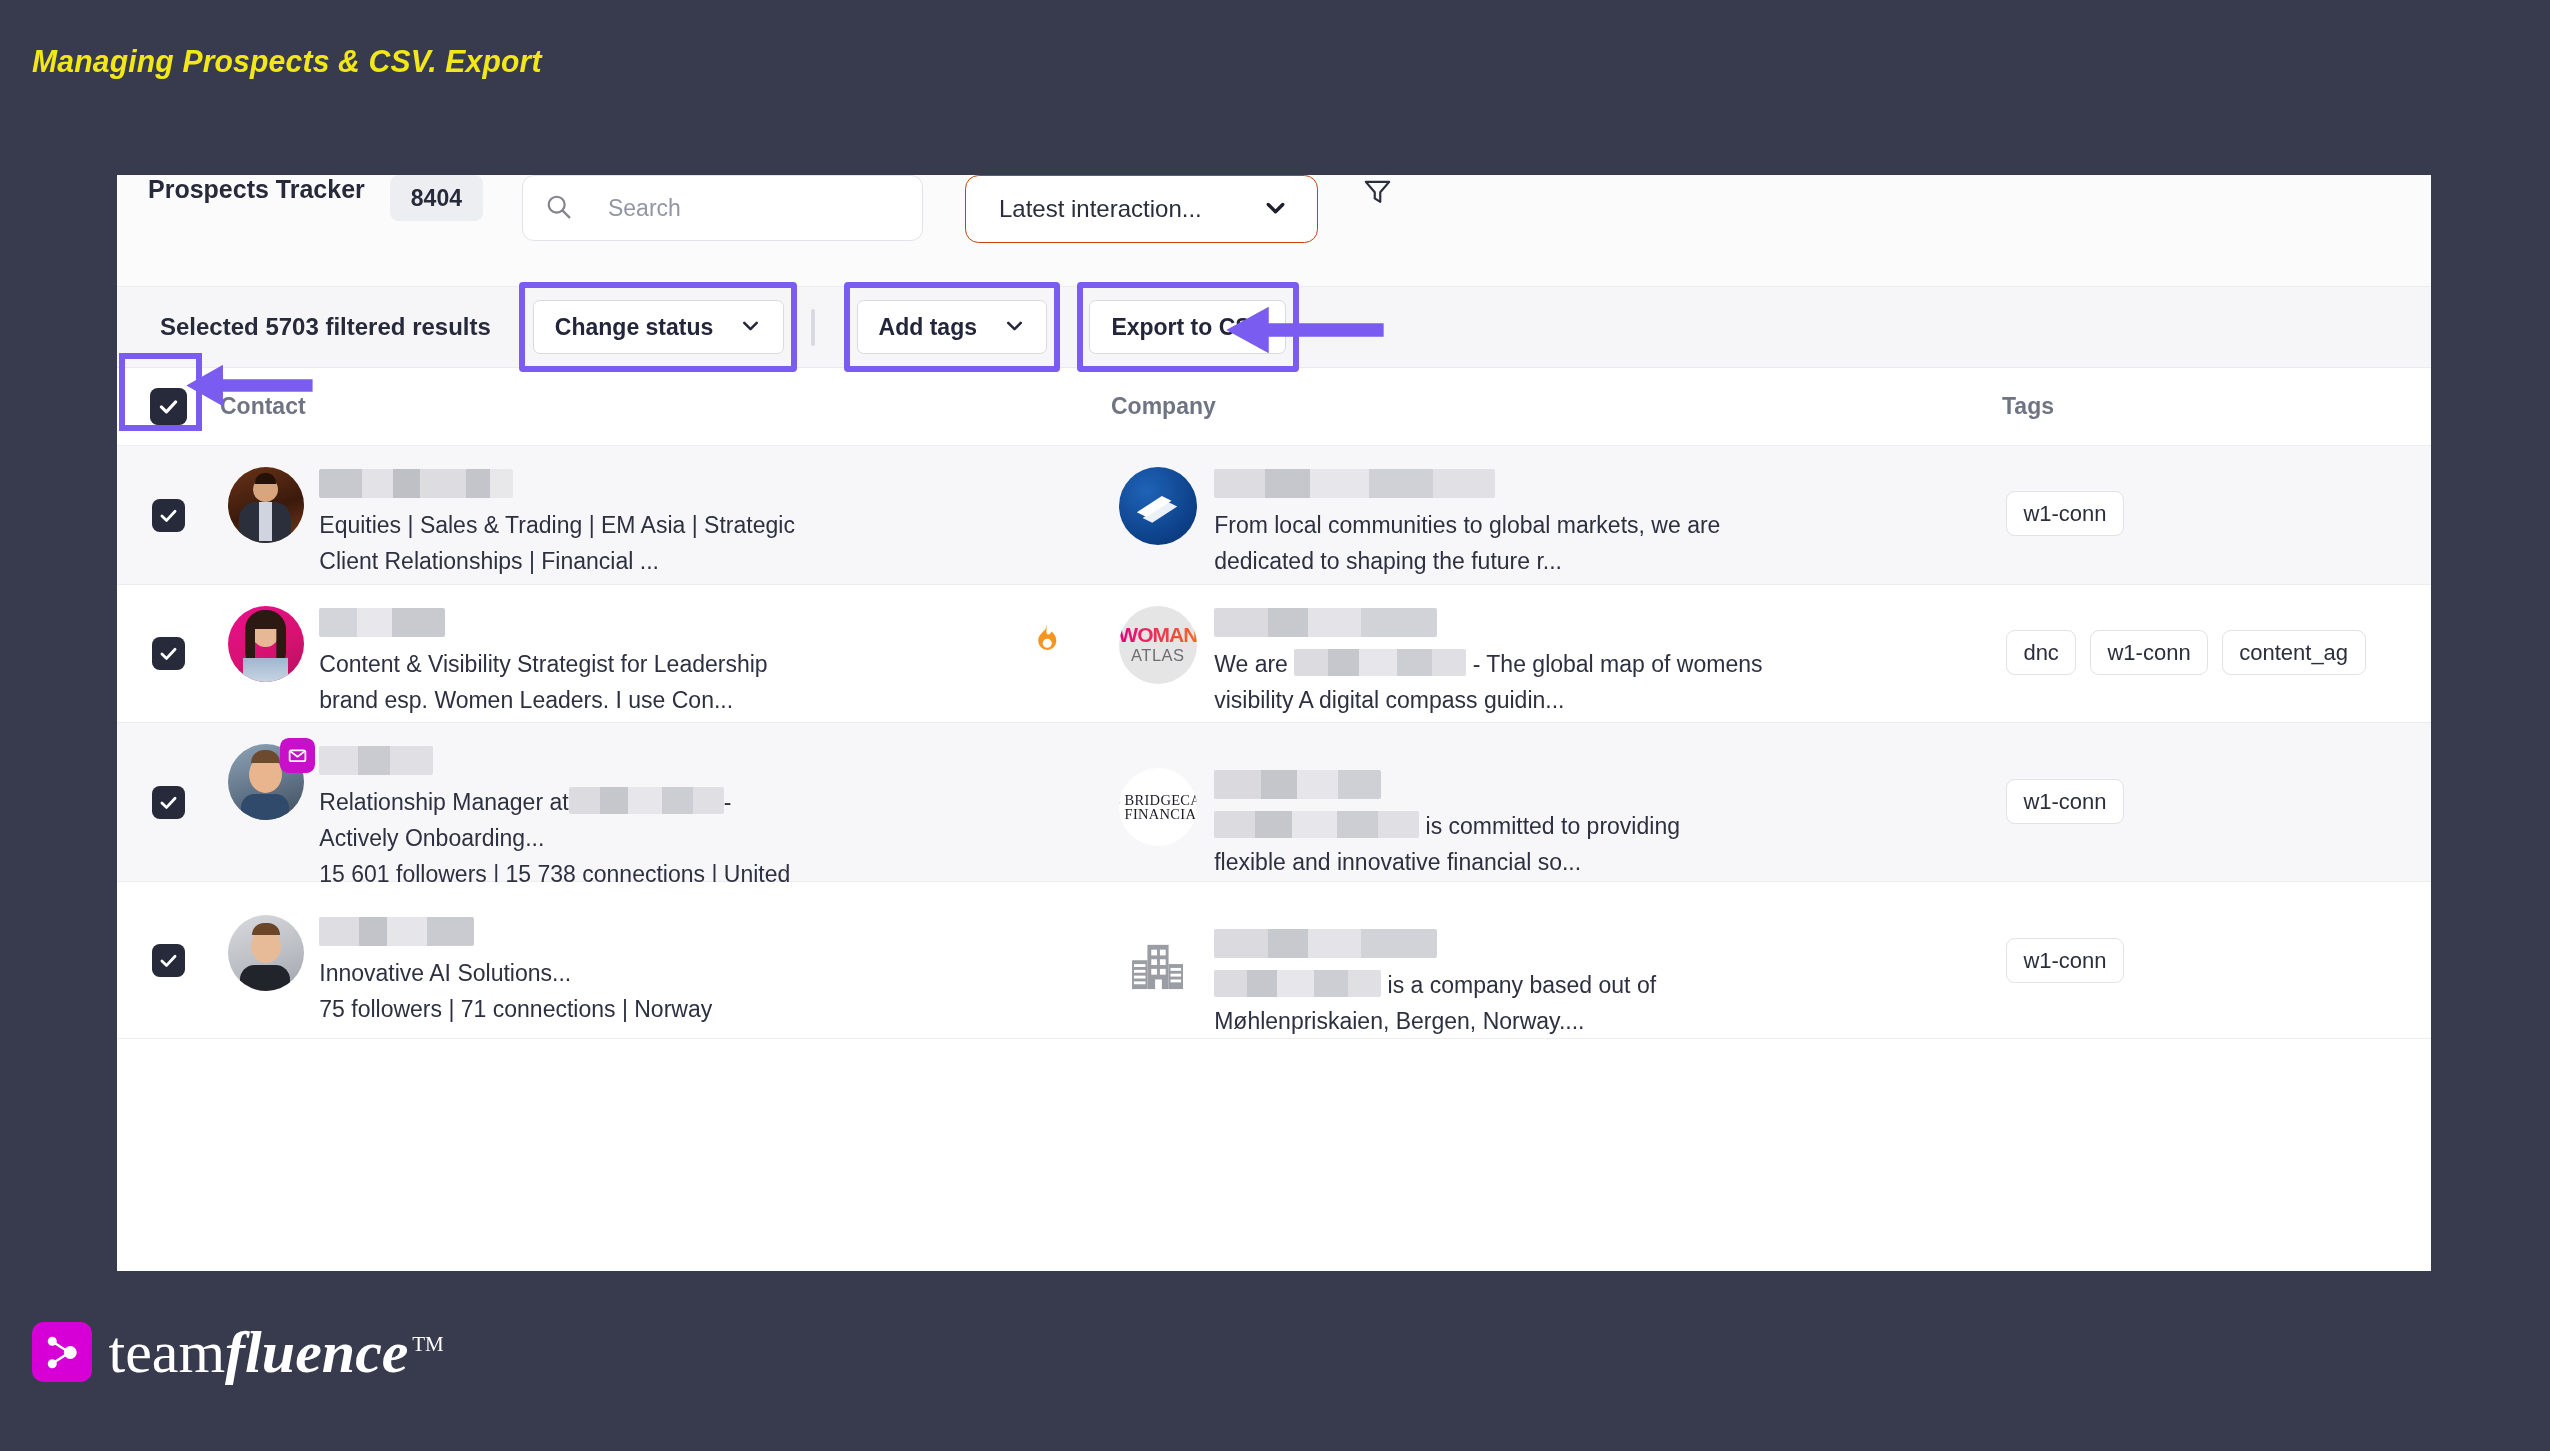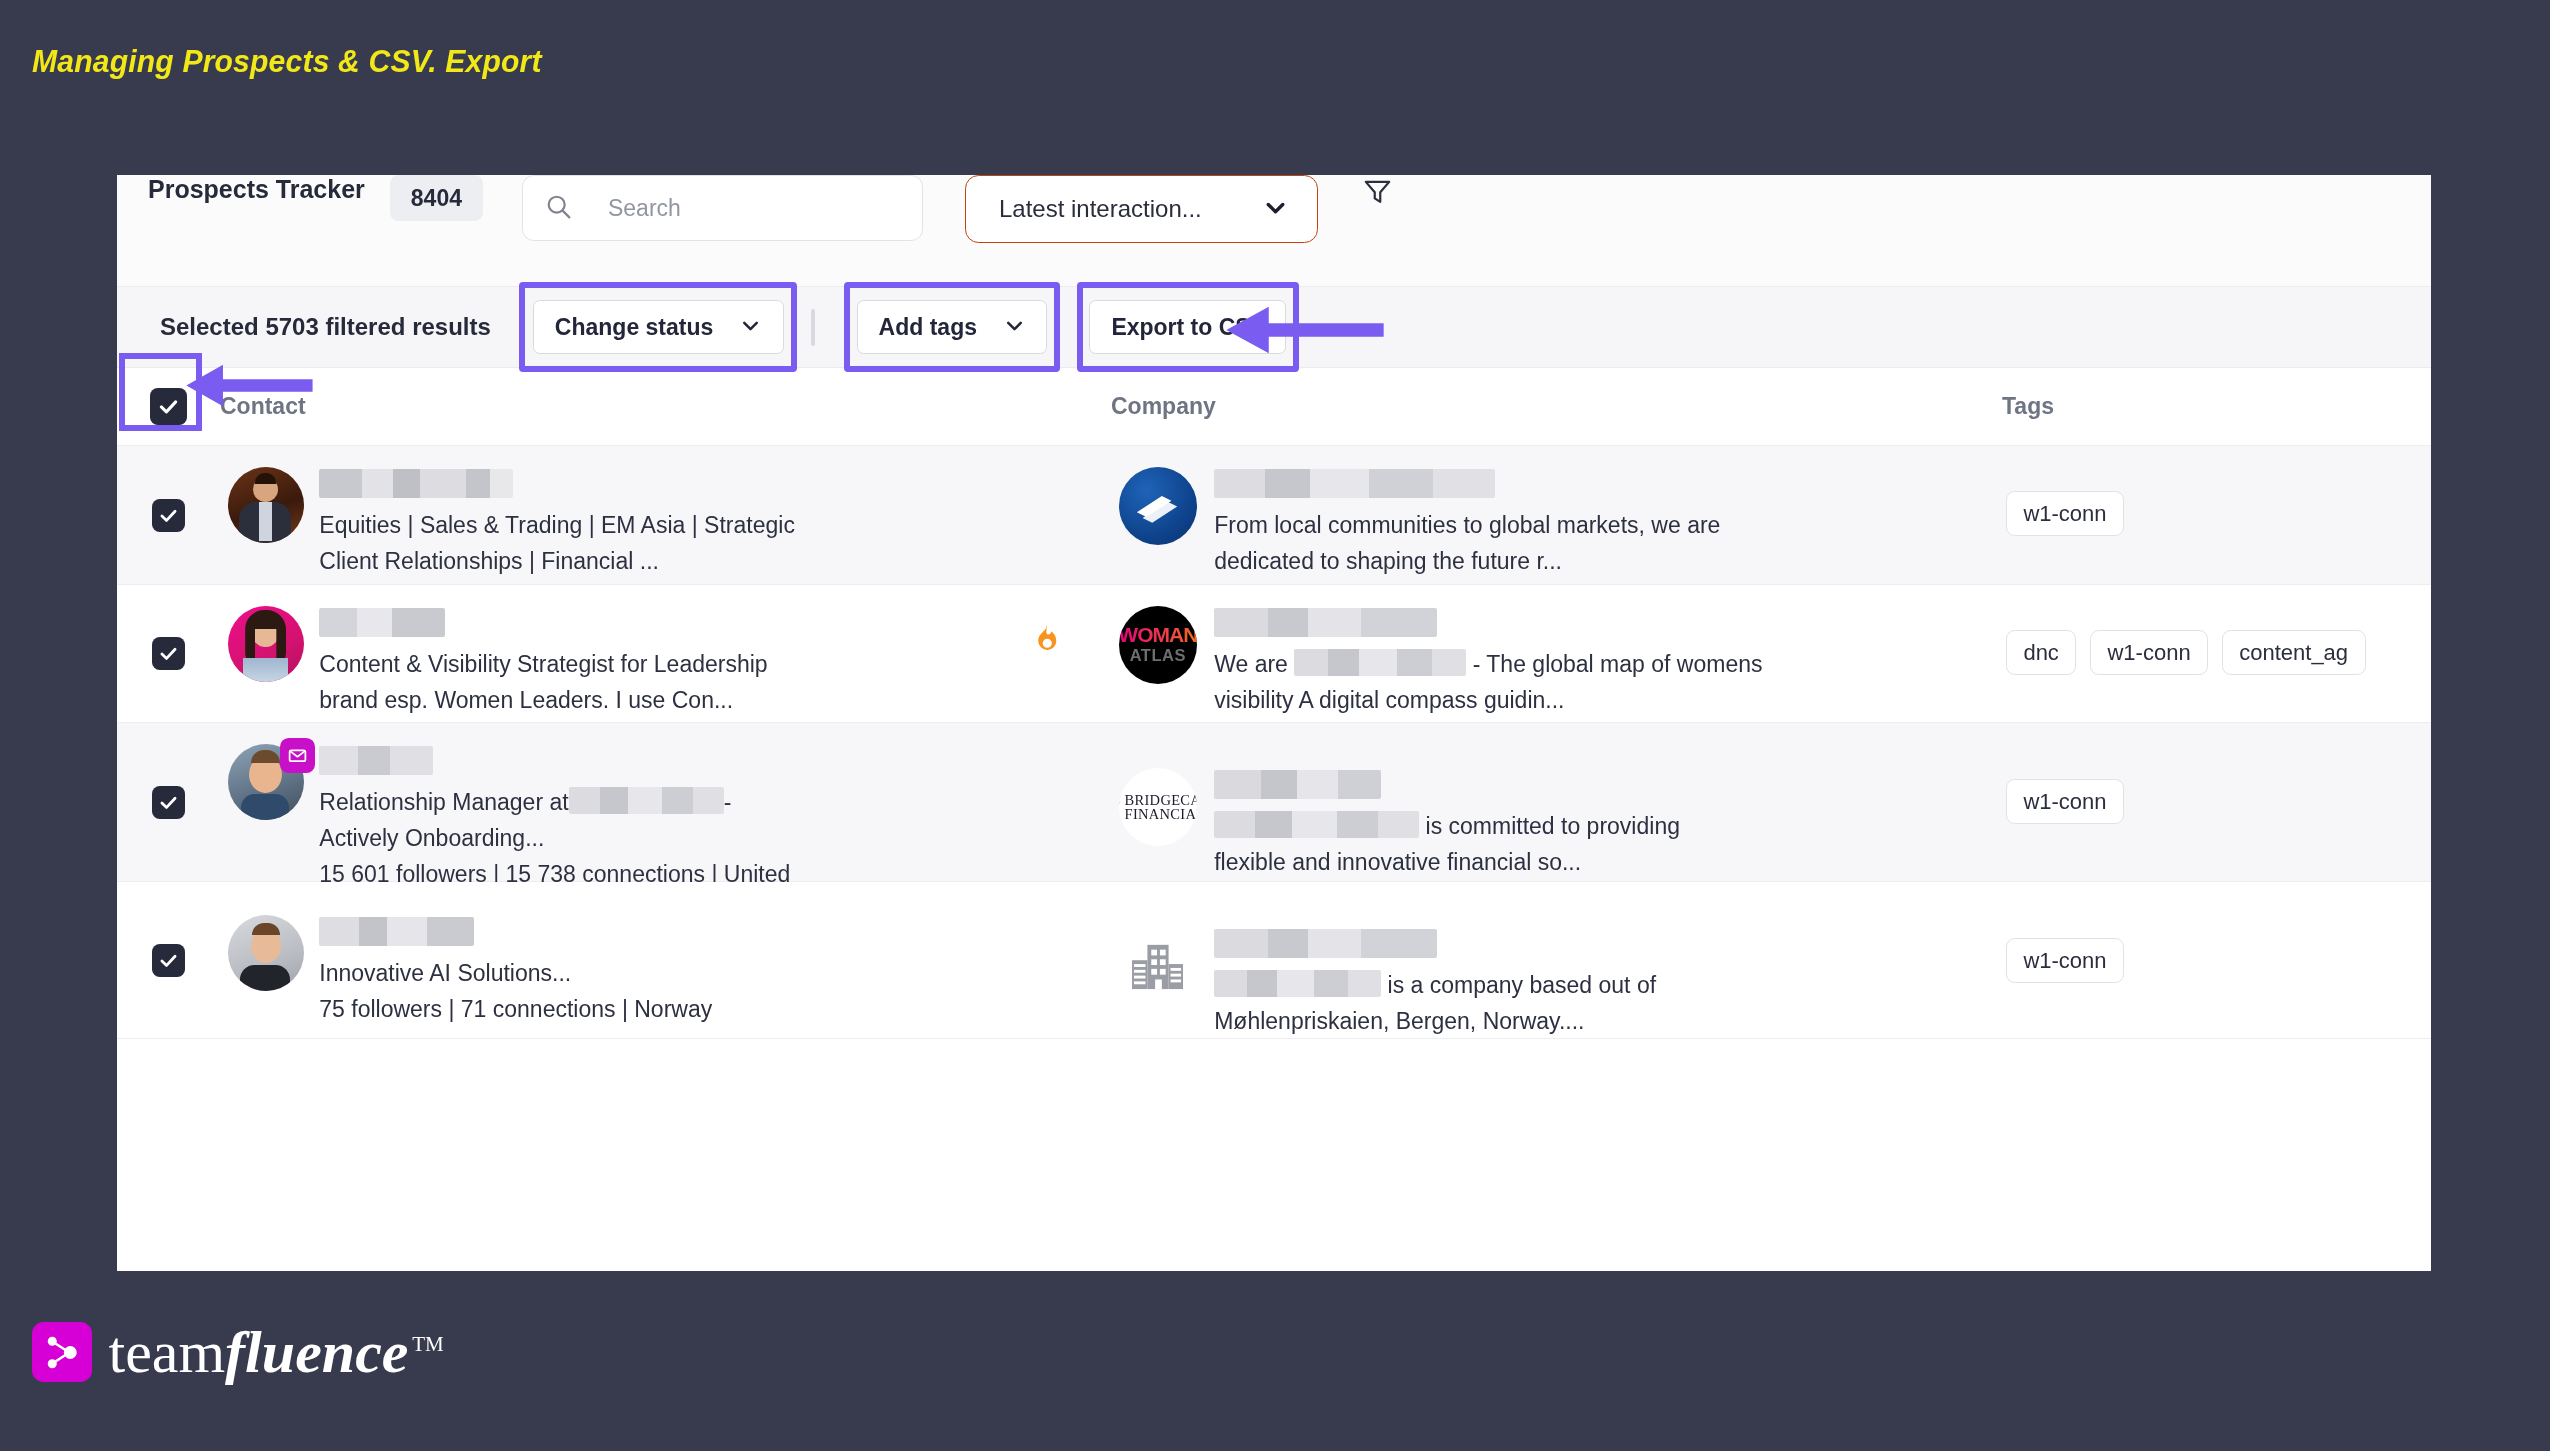--- a/index.html
+++ b/index.html
@@ -324,23 +324,23 @@
           <div class="line sub">22 103 followers | 7876 connections | Pakistan</div>
         </div>
         <span class="flame">
           <svg width="35" height="35" viewBox="0 0 24 24">
               <path fill="#f7941d" d="M12.6 1.6c.6 3-1.5 4.3-2.9 5.7C8 8.9 7 10.4 7 13a6.2 6.2 0 1 0 12.4 0c0-3.3-1.8-5-3.3-6.6-.3 1.2-1.1 2.2-2 2.2-1 0-1.6-1-1.5-2.5.1-1.8.6-3.3 0-4.5z"></path>
               <circle cx="13.2" cy="14.6" r="3.1" fill="#fff"></circle>
             </svg>
         </span>
       </div>
       <div class="col-company cell entity">
-        <div class="logo-circ" style="background:#000000;flex-direction:column;">
+        <div class="logo-circ" style="background:#e5e5e5;flex-direction:column;">
           <div style="font-size:21px;font-weight:bold;letter-spacing:-1px;background:linear-gradient(90deg,#e6007e,#f26a21);-webkit-background-clip:text;background-clip:text;color:transparent;line-height:1;">WOMAN</div>
-          <div style="font-size:16.5px;font-weight:bold;color:#6d6e71;letter-spacing:0.5px;line-height:1.3;">ATLAS</div>
+          <div style="font-size:16.5px;font-weight:normal;color:#6d6e71;letter-spacing:0.5px;line-height:1.3;">ATLAS</div>
         </div>
         <div class="etext">
           <span class="redact r-f"></span>
           <div class="line">
             <span>We are</span>
             <span class="inline-redact" style="width:172px;"></span>
             <span>- The global map of womens</span>
           </div>
           <div class="line">visibility A digital compass guidin...</div>
           <div class="line sub">| 2 - 10 employees</div>

